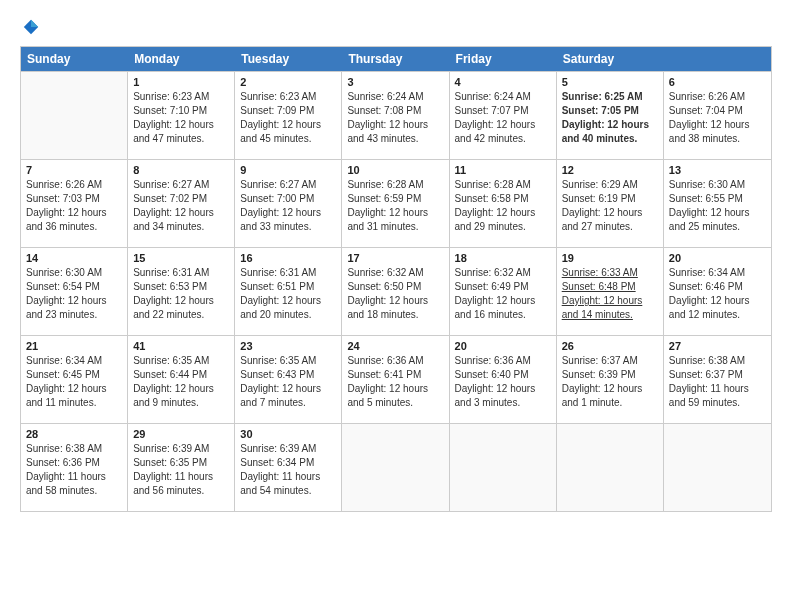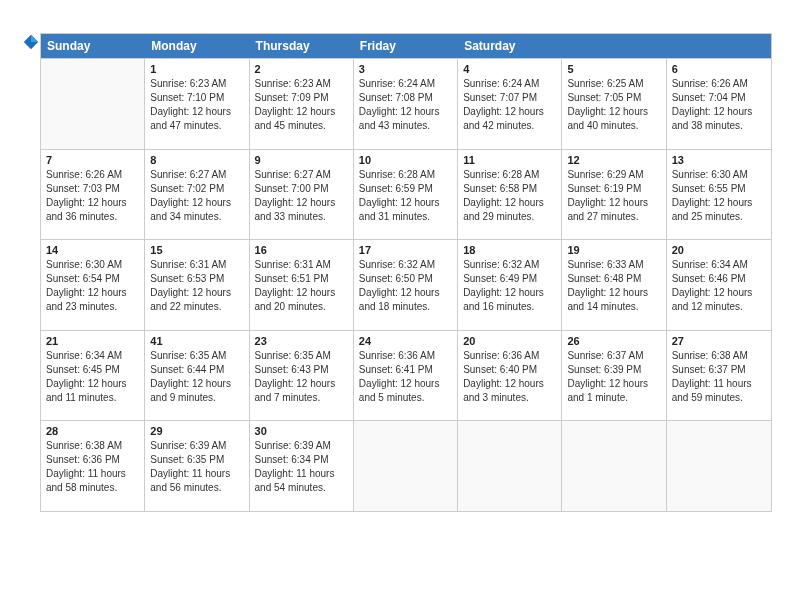--- a/index.html
+++ b/index.html
@@ -6,23 +6,23 @@
     body {
       font-family: Arial, sans-serif;
       background: #fff;
       width: 792px;
       height: 612px;
       overflow: hidden;
     }
     .page {
       width: 792px;
       height: 524px;
-      padding: 33px 20px 12px 20px;
-      display: flex;
-      flex-direction: row;
+      padding: 18px 20px 12px 20px;
+      display: flex;
+      flex-direction: column;
     }
     .header {
       display: flex;
       justify-content: space-between;
       align-items: flex-start;
       margin-bottom: 10px;
     }
     .logo {
       display: flex;
       flex-direction: column;
@@ -133,20 +133,21 @@
     <div class="title-block">
       <div class="month-title"></div>
       <div class="location-title"></div>
     </div>
   </div>
 
   <div class="calendar">
     <div class="cal-header">
     <div class="cal-header-cell">Sunday</div>
         <div class="cal-header-cell">Monday</div>
+        <div class="cal-header-cell">Tuesday</div>
         <div class="cal-header-cell">Thursday</div>
         <div class="cal-header-cell">Friday</div>
         <div class="cal-header-cell">Saturday</div>
       </div>
     <div class="cal-body">
     <div class="cal-row">
           <div class="cal-cell empty"></div>
           <div class="cal-cell">
             <div class="day-num">1</div>
             <div class="day-info" style="white-space: pre-line;">Sunrise: 6:23 AM
@@ -170,21 +171,21 @@
           </div>
           <div class="cal-cell">
             <div class="day-num">4</div>
             <div class="day-info" style="white-space: pre-line;">Sunrise: 6:24 AM
 Sunset: 7:07 PM
 Daylight: 12 hours
 and 42 minutes.</div>
           </div>
           <div class="cal-cell">
             <div class="day-num">5</div>
-            <div class="day-info" style="white-space: pre-line;">Sunrise: 6:25 AM
+            <div class="day-info" style="white-space: pre-line; font-weight: bold;">Sunrise: 6:25 AM
 Sunset: 7:05 PM
 Daylight: 12 hours
 and 40 minutes.</div>
           </div>
           <div class="cal-cell">
             <div class="day-num">6</div>
             <div class="day-info" style="white-space: pre-line;">Sunrise: 6:26 AM
 Sunset: 7:04 PM
 Daylight: 12 hours
 and 38 minutes.</div>
@@ -272,21 +273,21 @@
           </div>
           <div class="cal-cell">
             <div class="day-num">18</div>
             <div class="day-info" style="white-space: pre-line;">Sunrise: 6:32 AM
 Sunset: 6:49 PM
 Daylight: 12 hours
 and 16 minutes.</div>
           </div>
           <div class="cal-cell">
             <div class="day-num">19</div>
-            <div class="day-info" style="white-space: pre-line;">Sunrise: 6:33 AM
+            <div class="day-info" style="white-space: pre-line; text-decoration: underline;">Sunrise: 6:33 AM
 Sunset: 6:48 PM
 Daylight: 12 hours
 and 14 minutes.</div>
           </div>
           <div class="cal-cell">
             <div class="day-num">20</div>
             <div class="day-info" style="white-space: pre-line;">Sunrise: 6:34 AM
 Sunset: 6:46 PM
 Daylight: 12 hours
 and 12 minutes.</div>

